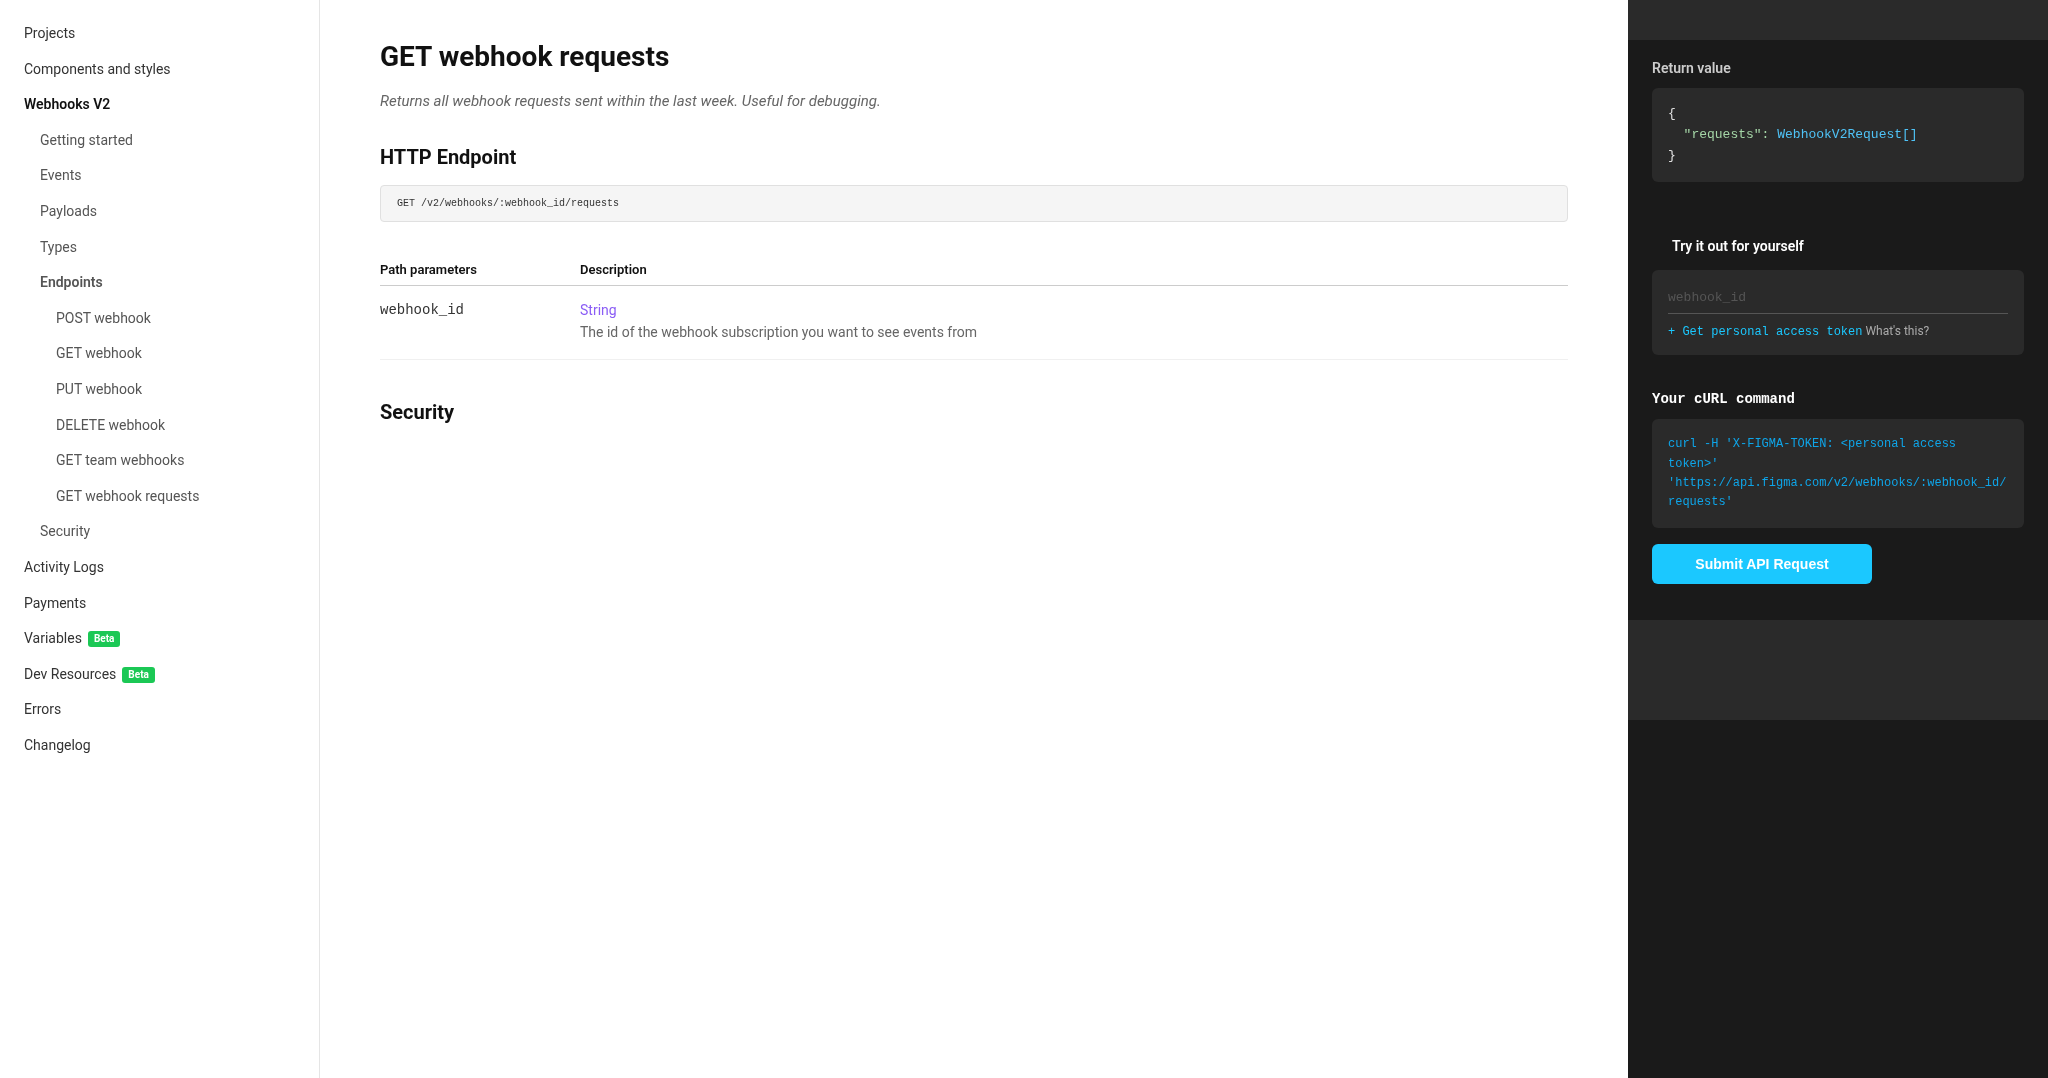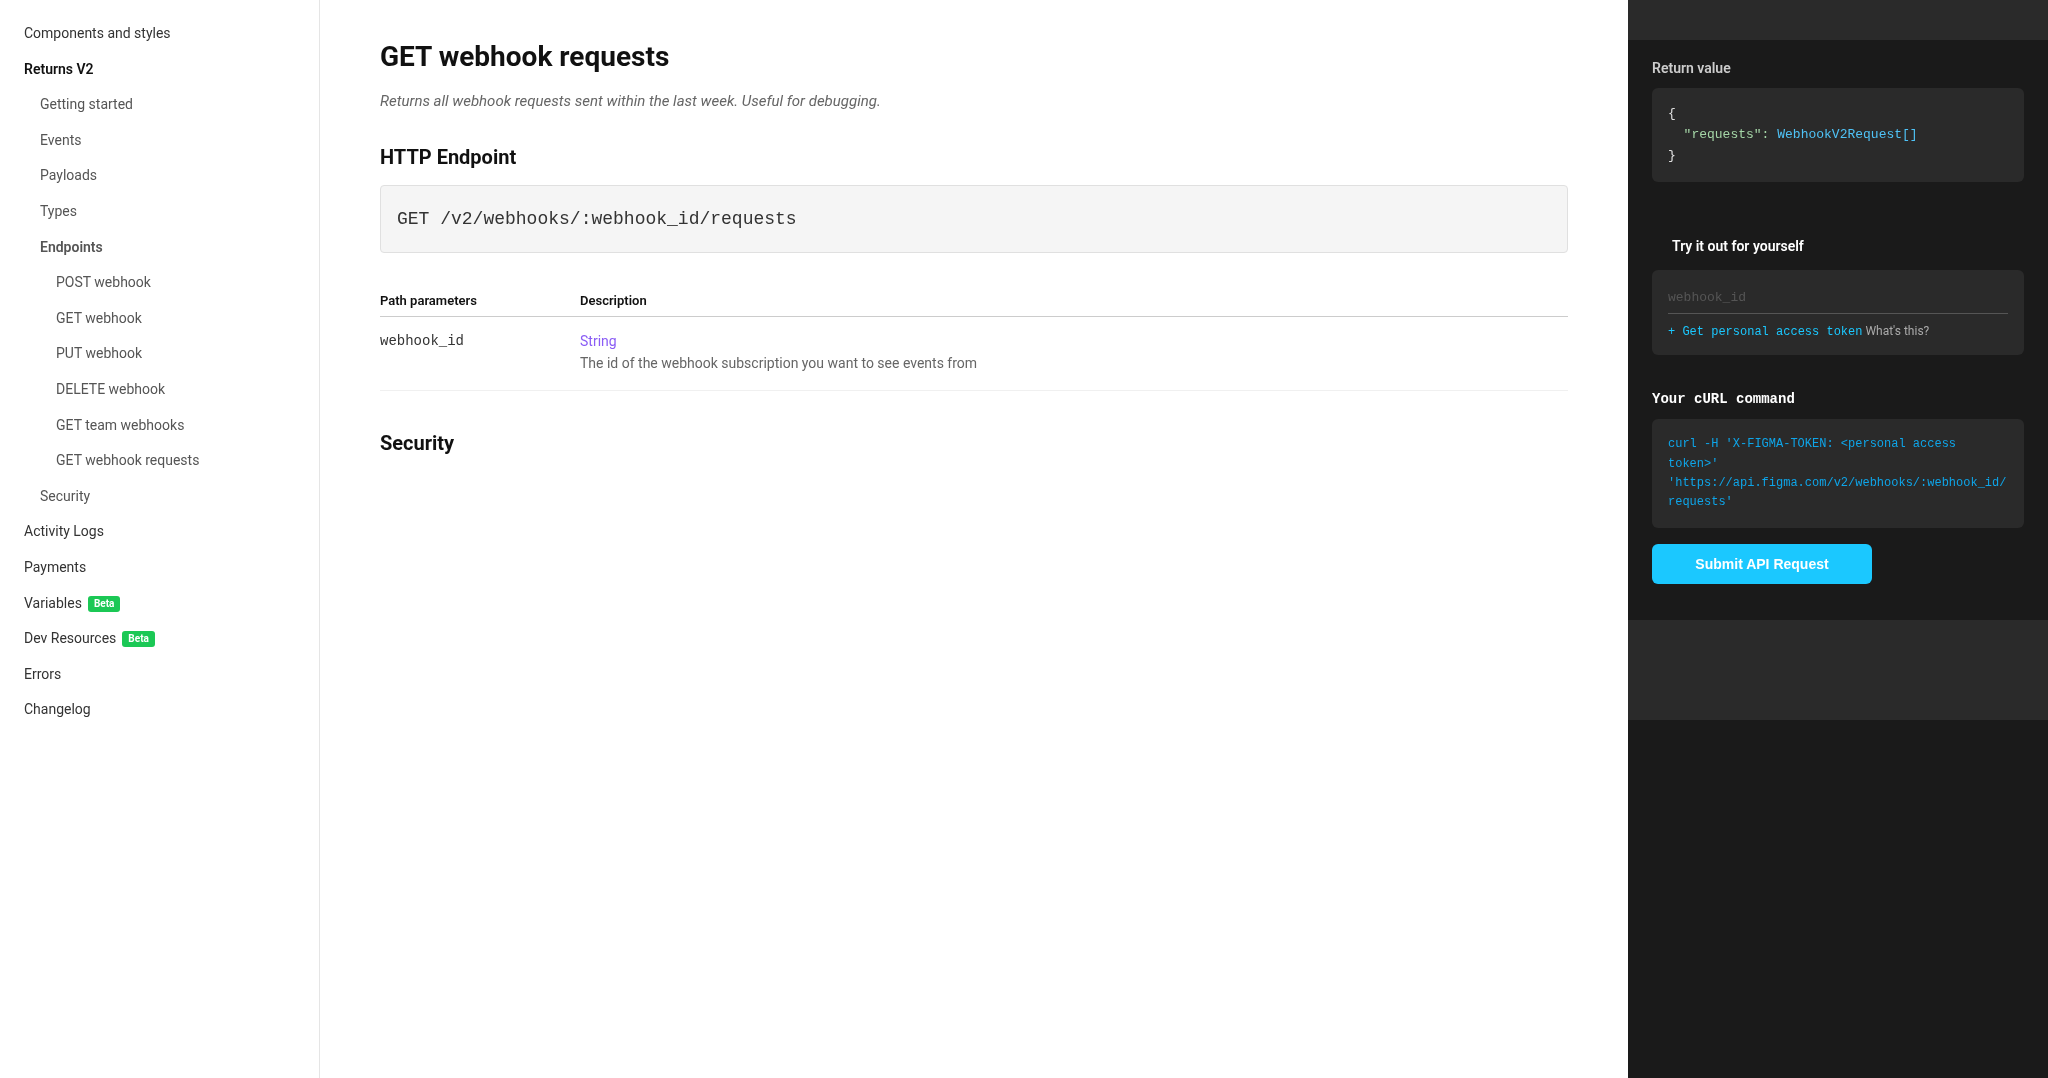--- a/index.html
+++ b/index.html
@@ -76,23 +76,23 @@
     .section-title {
       font-size: 20px;
       font-weight: 700;
       color: #111;
       margin-bottom: 16px;
     }
     .endpoint-box {
       background: #f5f5f5;
       border: 1px solid #e0e0e0;
       border-radius: 4px;
-      padding: 23px 16px;
-      font-family: 'Courier New', monospace;
-      font-size: 18px;
+      padding: 12px 16px;
+      font-family: 'Courier New', monospace;
+      font-size: 10px;
       color: #333;
       margin-bottom: 32px;
     }
     .params-table {
       width: 100%;
       border-collapse: collapse;
     }
     .params-table th {
       text-align: left;
       font-size: 13px;
@@ -249,22 +249,23 @@
     .top-code-block {
       background: #2a2a2a;
       height: 40px;
       margin-bottom: 0;
     }
   </style>
 </head>
 <body>
 
 <nav class="sidebar">
+  <div class="sidebar-item">Projects</div>
   <div class="sidebar-item">Components and styles</div>
-  <div class="sidebar-item section-header">Returns V2</div>
+  <div class="sidebar-item section-header">Webhooks V2</div>
   <div class="sidebar-item sub-item">Getting started</div>
   <div class="sidebar-item sub-item">Events</div>
   <div class="sidebar-item sub-item">Payloads</div>
   <div class="sidebar-item sub-item">Types</div>
   <div class="sidebar-item sub-item active">Endpoints</div>
   <div class="sidebar-item sub-sub-item">POST webhook</div>
   <div class="sidebar-item sub-sub-item">GET webhook</div>
   <div class="sidebar-item sub-sub-item">PUT webhook</div>
   <div class="sidebar-item sub-sub-item">DELETE webhook</div>
   <div class="sidebar-item sub-sub-item">GET team webhooks</div>

